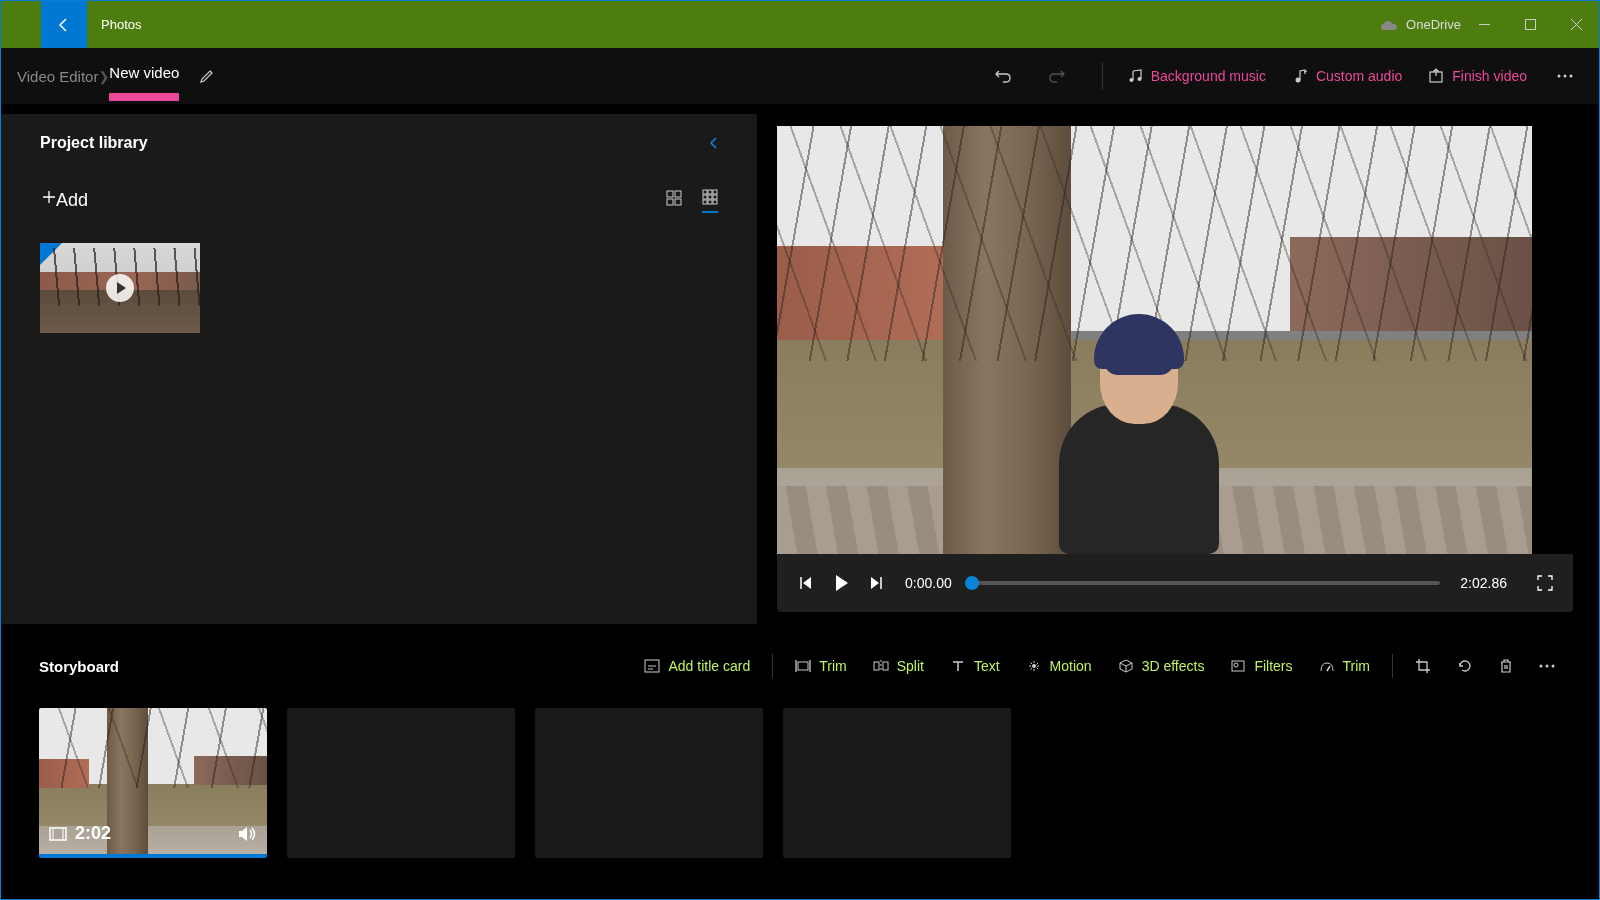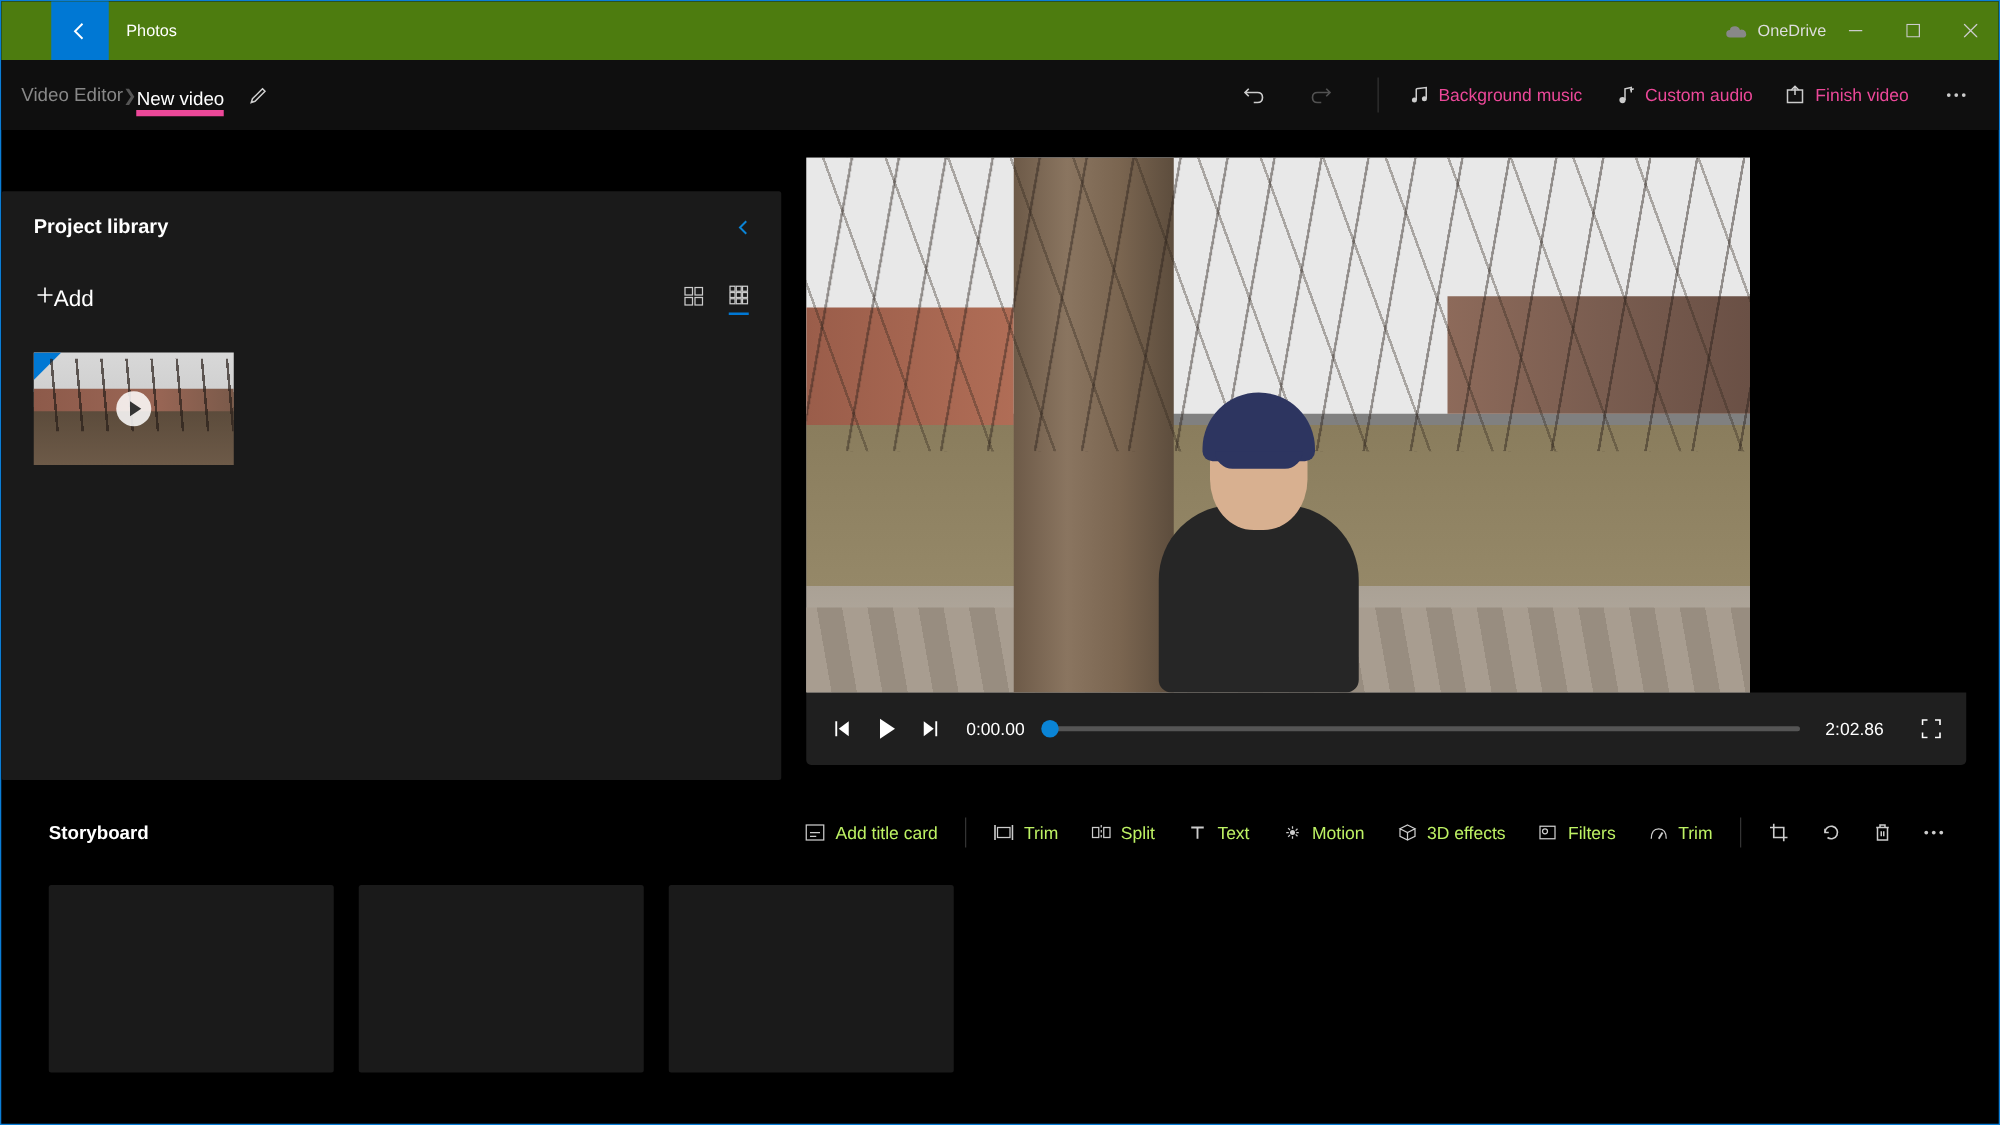--- a/index.html
+++ b/index.html
@@ -76,22 +76,23 @@
     display: flex;
     align-items: center;
   }
   .breadcrumb-item {
     font-size: 15px;
     color: #888;
   }
   .breadcrumb-current {
     font-size: 15px;
     color: #fff;
+    padding-bottom: 12px;
     margin-top: 12px;
-    border-bottom: 5px solid #ec4899;
+    border-bottom: 8px solid #ec4899;
   }
   .chevron-sep { color: #555; font-size: 13px; }
   .pencil-btn {
     margin-left: 20px;
     cursor: pointer;
     color: #ccc;
   }
   .toolbar-right {
     margin-left: auto;
     display: flex;
@@ -134,26 +135,25 @@
 
   
   .main {
     display: flex;
     gap: 20px;
     padding: 10px 16px 0 0;
     height: 520px;
   }
   
   .library-panel {
-    width: 624px;
+    width: 756px;
     background: #1a1a1a;
     border-radius: 2px;
-    padding: 20px 26px;
+    padding: 20px 39px;
     position: relative;
-    margin-top: 39px;
   }
   .lib-header {
     display: flex;
     align-items: center;
     justify-content: space-between;
   }
   .lib-title {
     font-size: 16px;
     font-weight: 600;
   }
@@ -711,17 +711,40 @@
       <div class="sb-icon-btn">
         <svg width="16" height="4" viewBox="0 0 16 4">
             <circle cx="2" cy="2" r="1.5" fill="#ccc"></circle>
             <circle cx="8" cy="2" r="1.5" fill="#ccc"></circle>
             <circle cx="14" cy="2" r="1.5" fill="#ccc"></circle>
           </svg>
       </div>
     </div>
   </div>
   <div class="sb-clips">
+    <div class="clip selected">
+      <div class="clip-preview">
+        <div class="sky" style="height:52%"></div>
+        <div class="ground" style="height:48%"></div>
+        <div class="buildings-left" style="top:35%;height:20%"></div>
+        <div class="buildings-right" style="top:33%;height:20%"></div>
+        <div class="tree-trunk" style="left:30%;width:18%"></div>
+        <div class="branches"></div>
+      </div>
+      <div class="clip-info">
+        <div class="clip-duration">
+          <svg width="18" height="18" viewBox="0 0 18 18">
+              <rect x="1" y="3" width="16" height="12" stroke="#fff" fill="none" stroke-width="1.5"></rect>
+              <path d="M4 3 V15 M14 3 V15" stroke="#fff" stroke-width="1"></path>
+            </svg>
+          <span>2:02</span>
+        </div>
+        <svg width="20" height="18" viewBox="0 0 20 18">
+            <path d="M2 6 H5 L10 2 V16 L5 12 H2 Z" fill="#fff"></path>
+            <path d="M13 5 Q16 9 13 13 M15 3 Q20 9 15 15" stroke="#fff" fill="none" stroke-width="1.5"></path>
+          </svg>
+      </div>
+    </div>
     <div class="clip"></div>
     <div class="clip"></div>
     <div class="clip"></div>
   </div>
 </div>
 
 </body></html>

